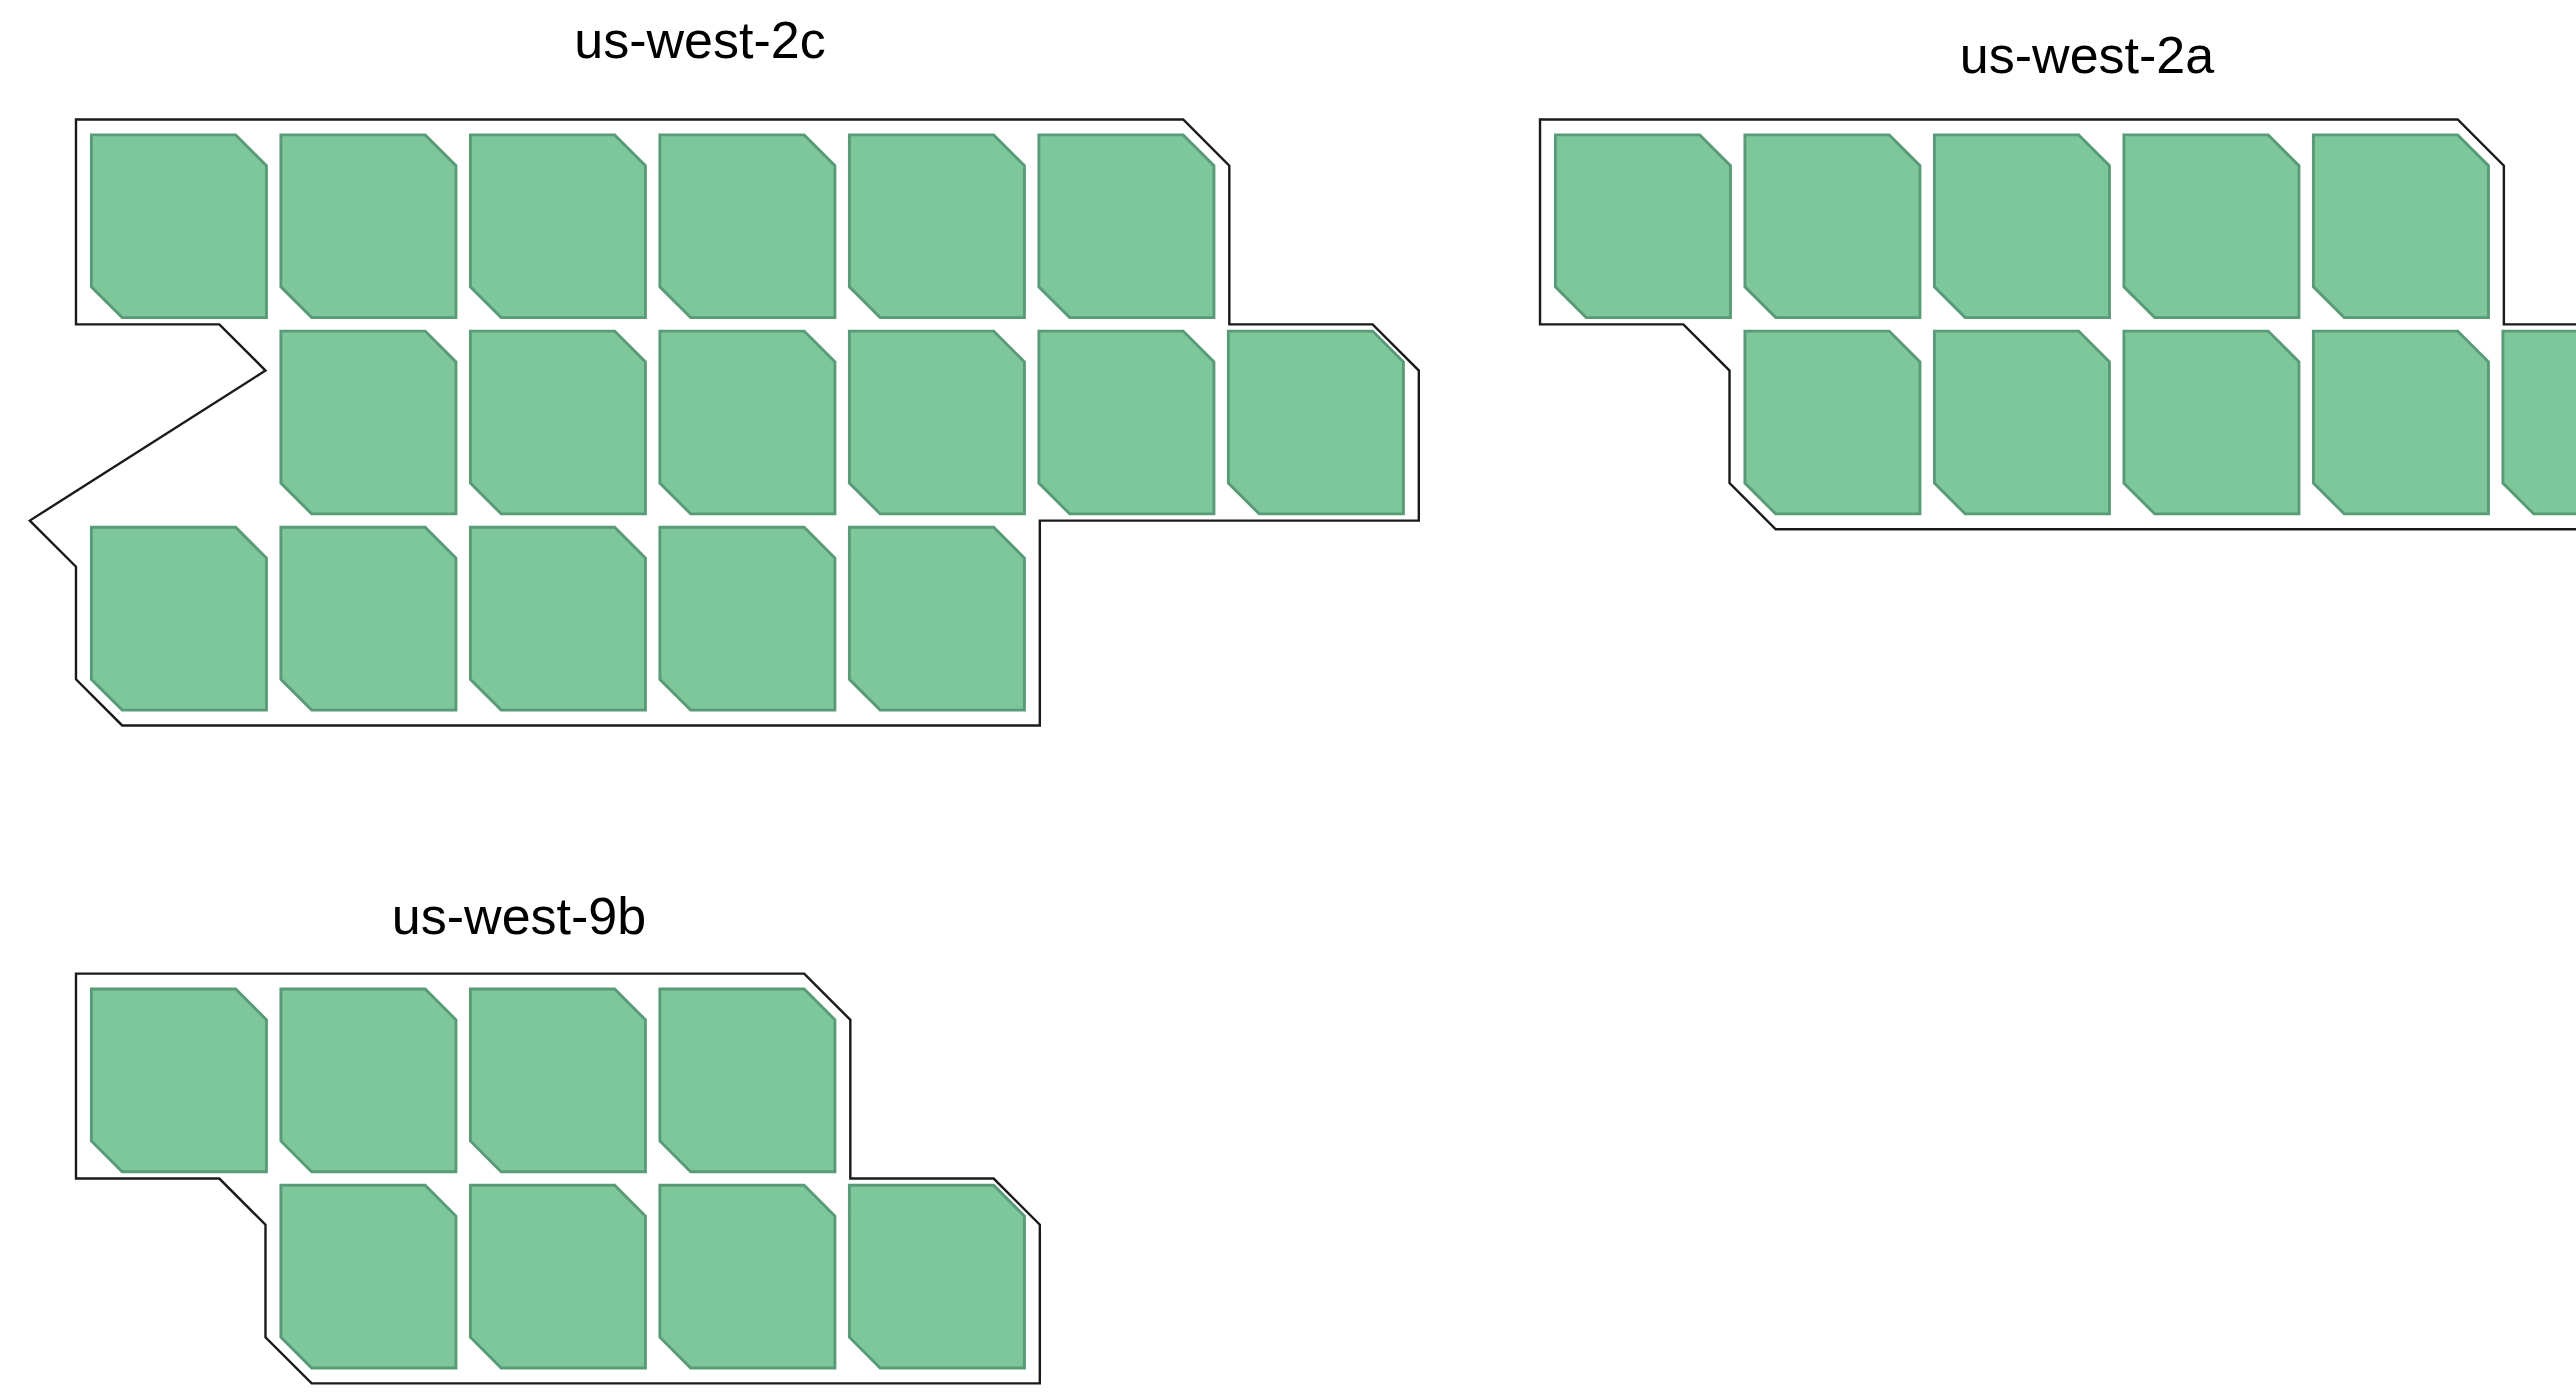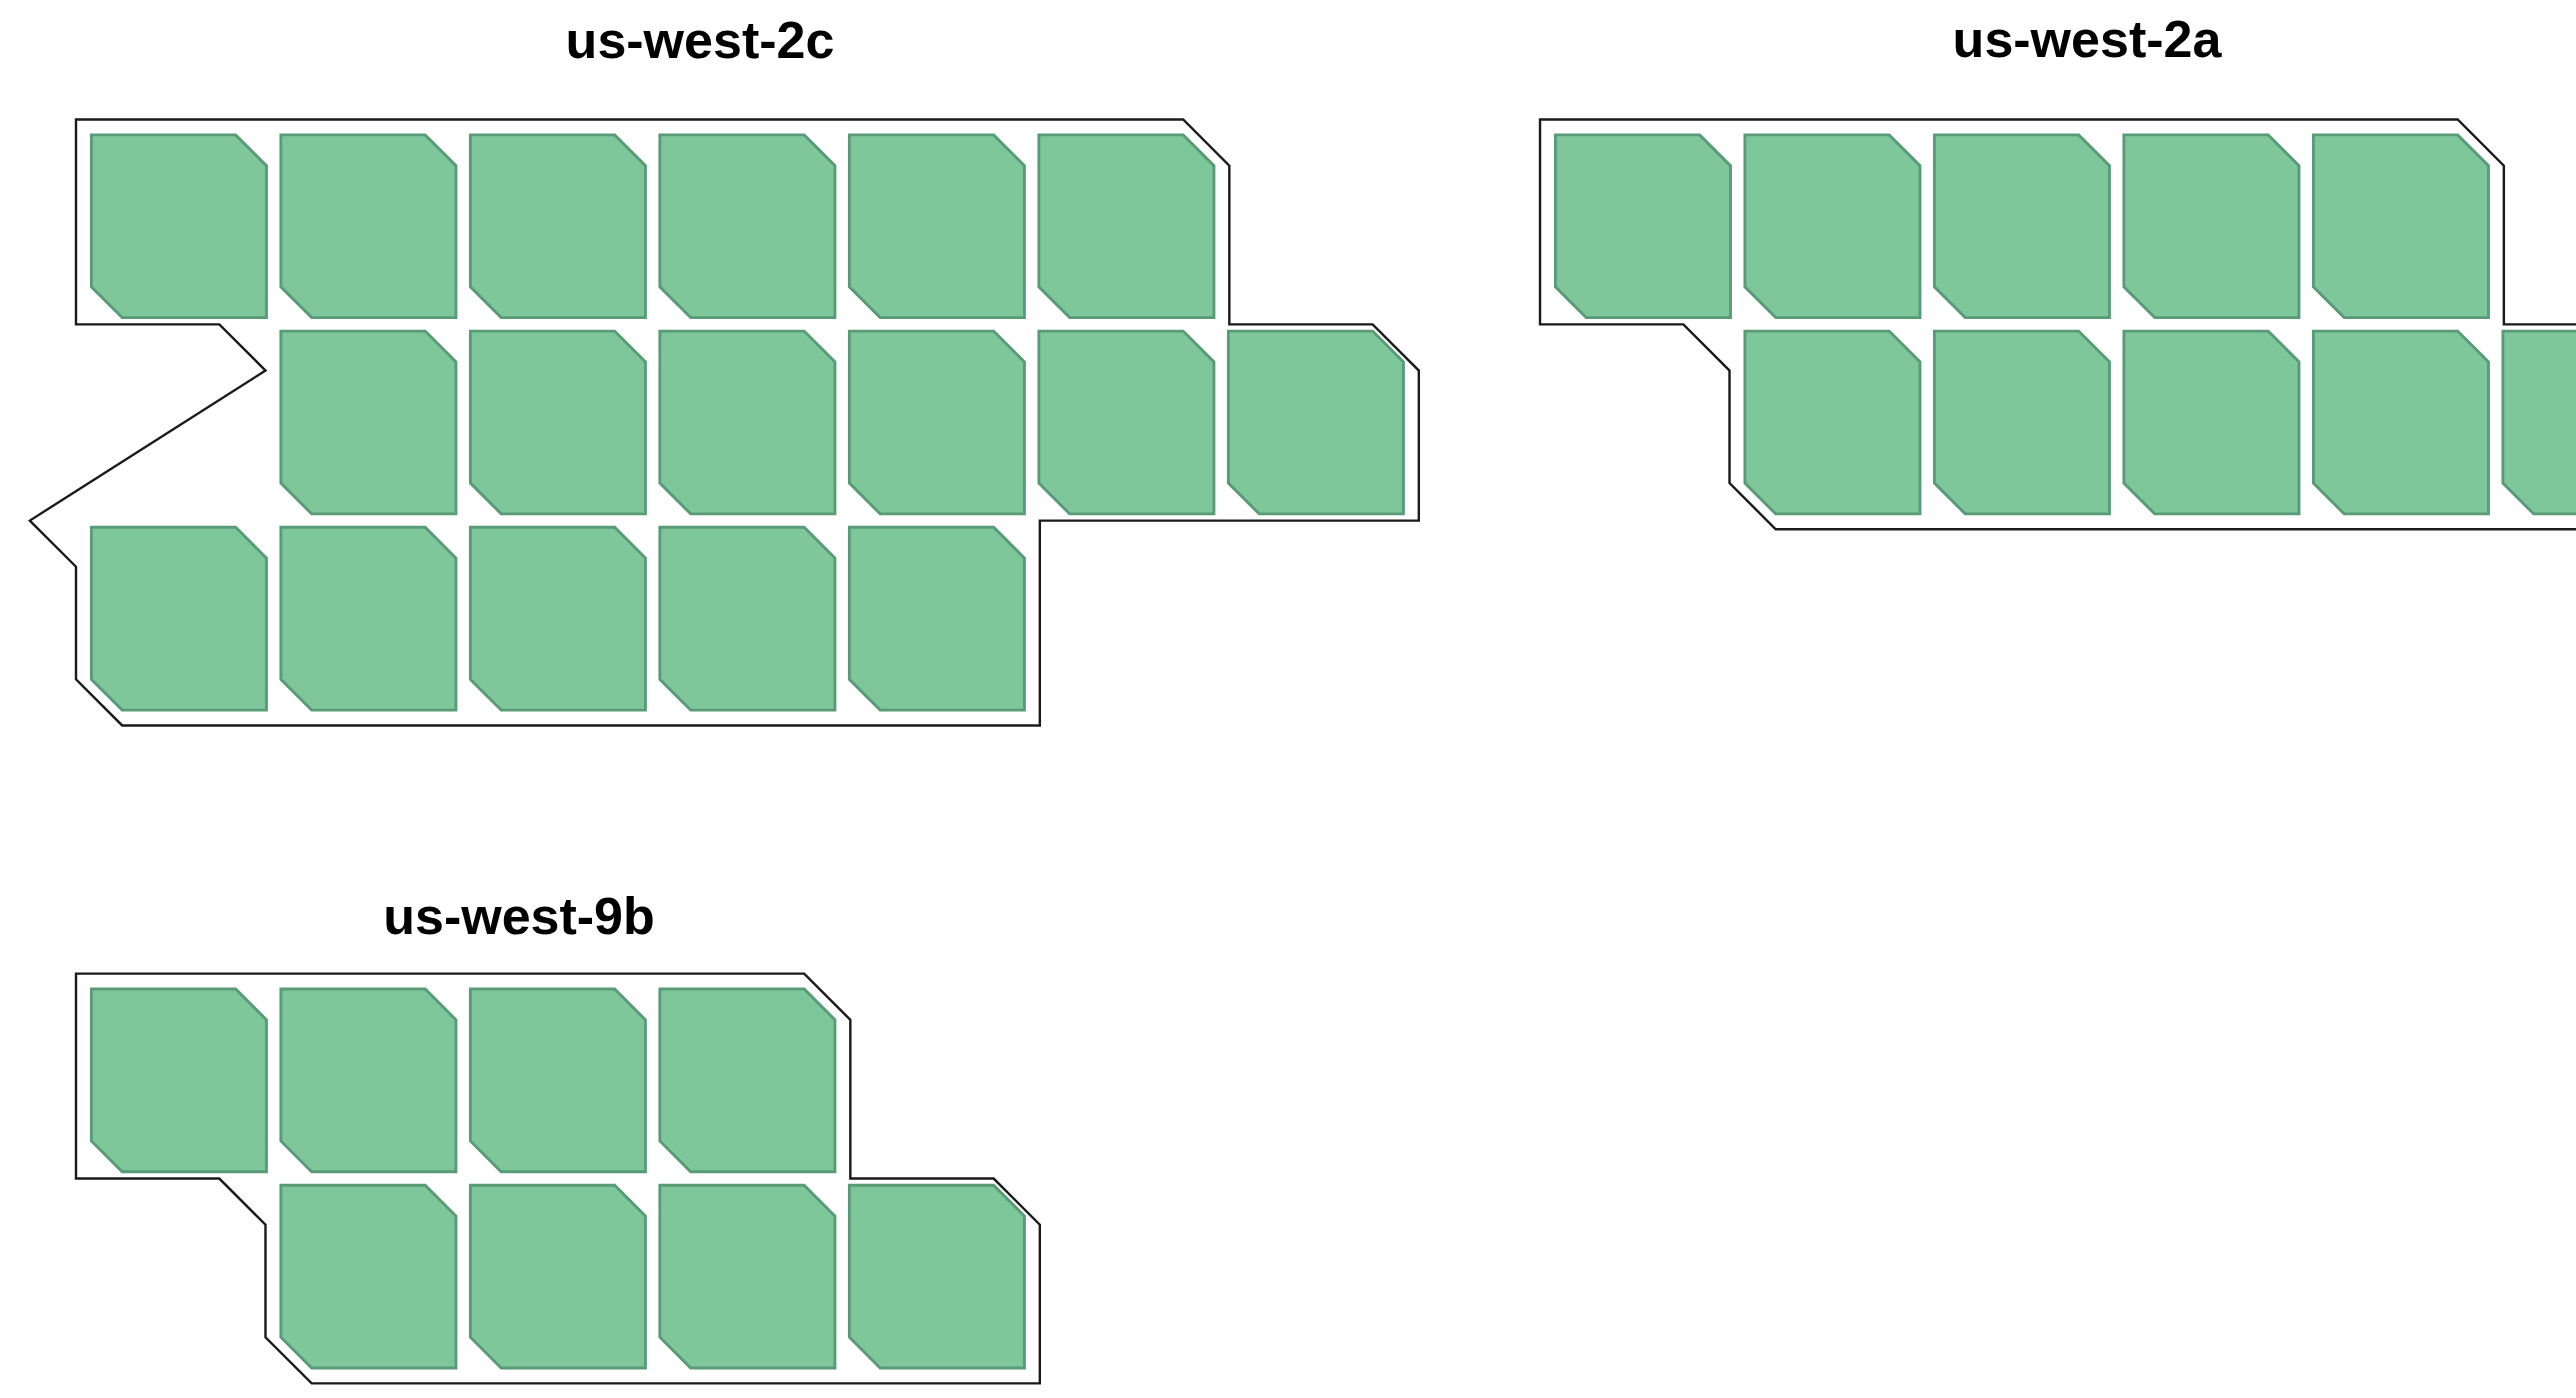--- a/index.html
+++ b/index.html
@@ -18,21 +18,21 @@
   #canvas {
     position: absolute;
     inset: 0;
     width: 2576px;
     height: 1399px;
   }
   .zone-title {
     position: absolute;
     font-family: "Liberation Sans", "DejaVu Sans", sans-serif;
     font-size: 52px;
-    font-weight: 700;
+    font-weight: 400;
     color: #000000;
     white-space: nowrap;
     line-height: 1;
     transform: translateX(-50%);
   }
 </style>
 </head>
 <body>
 
 <svg id="canvas" viewBox="0 0 2678 1454" xmlns="http://www.w3.org/2000/svg">
@@ -77,16 +77,16 @@
       <polygon points="686,1028 836,1028 868,1060 868,1218 718,1218 686,1186" fill="#7EC79B" stroke="#5A9B77" stroke-width="3" stroke-linejoin="miter"></polygon>
       <polygon points="292,1232 442,1232 474,1264 474,1422 324,1422 292,1390" fill="#7EC79B" stroke="#5A9B77" stroke-width="3" stroke-linejoin="miter"></polygon>
       <polygon points="489,1232 639,1232 671,1264 671,1422 521,1422 489,1390" fill="#7EC79B" stroke="#5A9B77" stroke-width="3" stroke-linejoin="miter"></polygon>
       <polygon points="686,1232 836,1232 868,1264 868,1422 718,1422 686,1390" fill="#7EC79B" stroke="#5A9B77" stroke-width="3" stroke-linejoin="miter"></polygon>
       <polygon points="883,1232 1033,1232 1065,1264 1065,1422 915,1422 883,1390" fill="#7EC79B" stroke="#5A9B77" stroke-width="3" stroke-linejoin="miter"></polygon>
     </g>
   </svg>
 
 <div id="titles">
     <div class="zone-title" style="left: 700px; top: 13.5px;">us-west-2c</div>
-    <div class="zone-title" style="left: 2087px; top: 13px;">us-west-2a</div>
+    <div class="zone-title" style="left: 2087px; top: 29px;">us-west-2a</div>
     <div class="zone-title" style="left: 519px; top: 890px;">us-west-9b</div>
   </div>
 
 
 </body></html>

